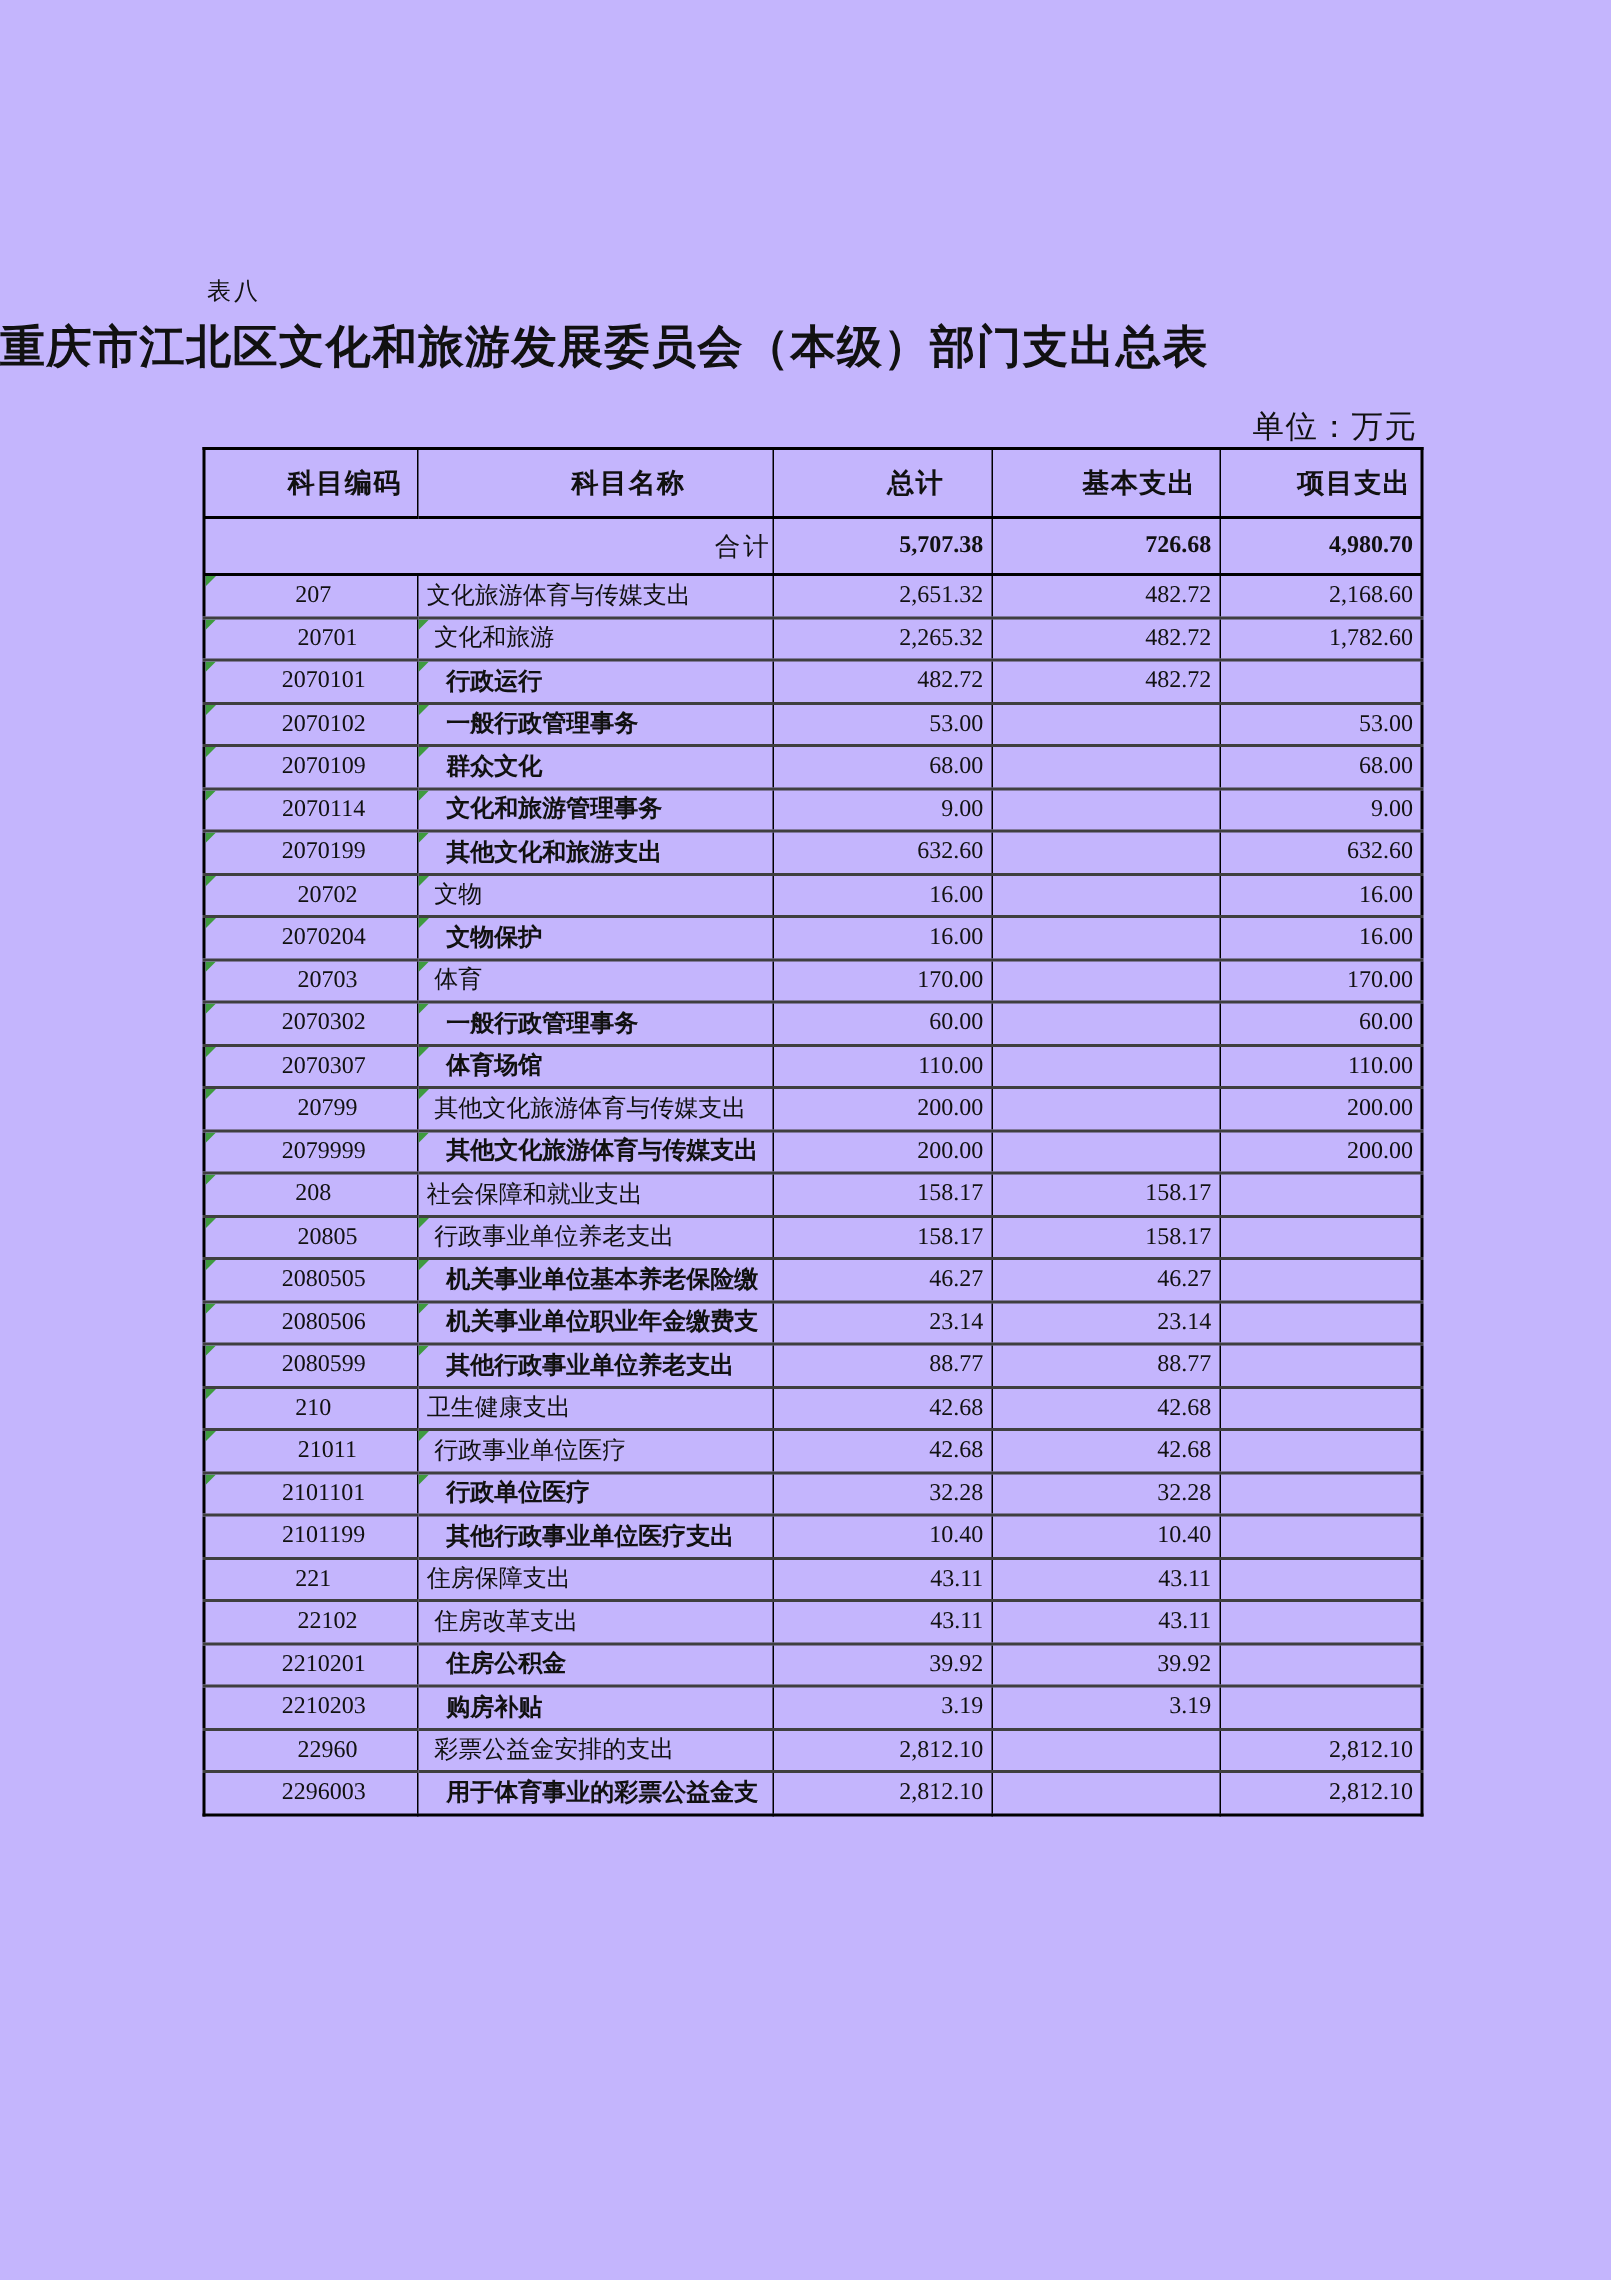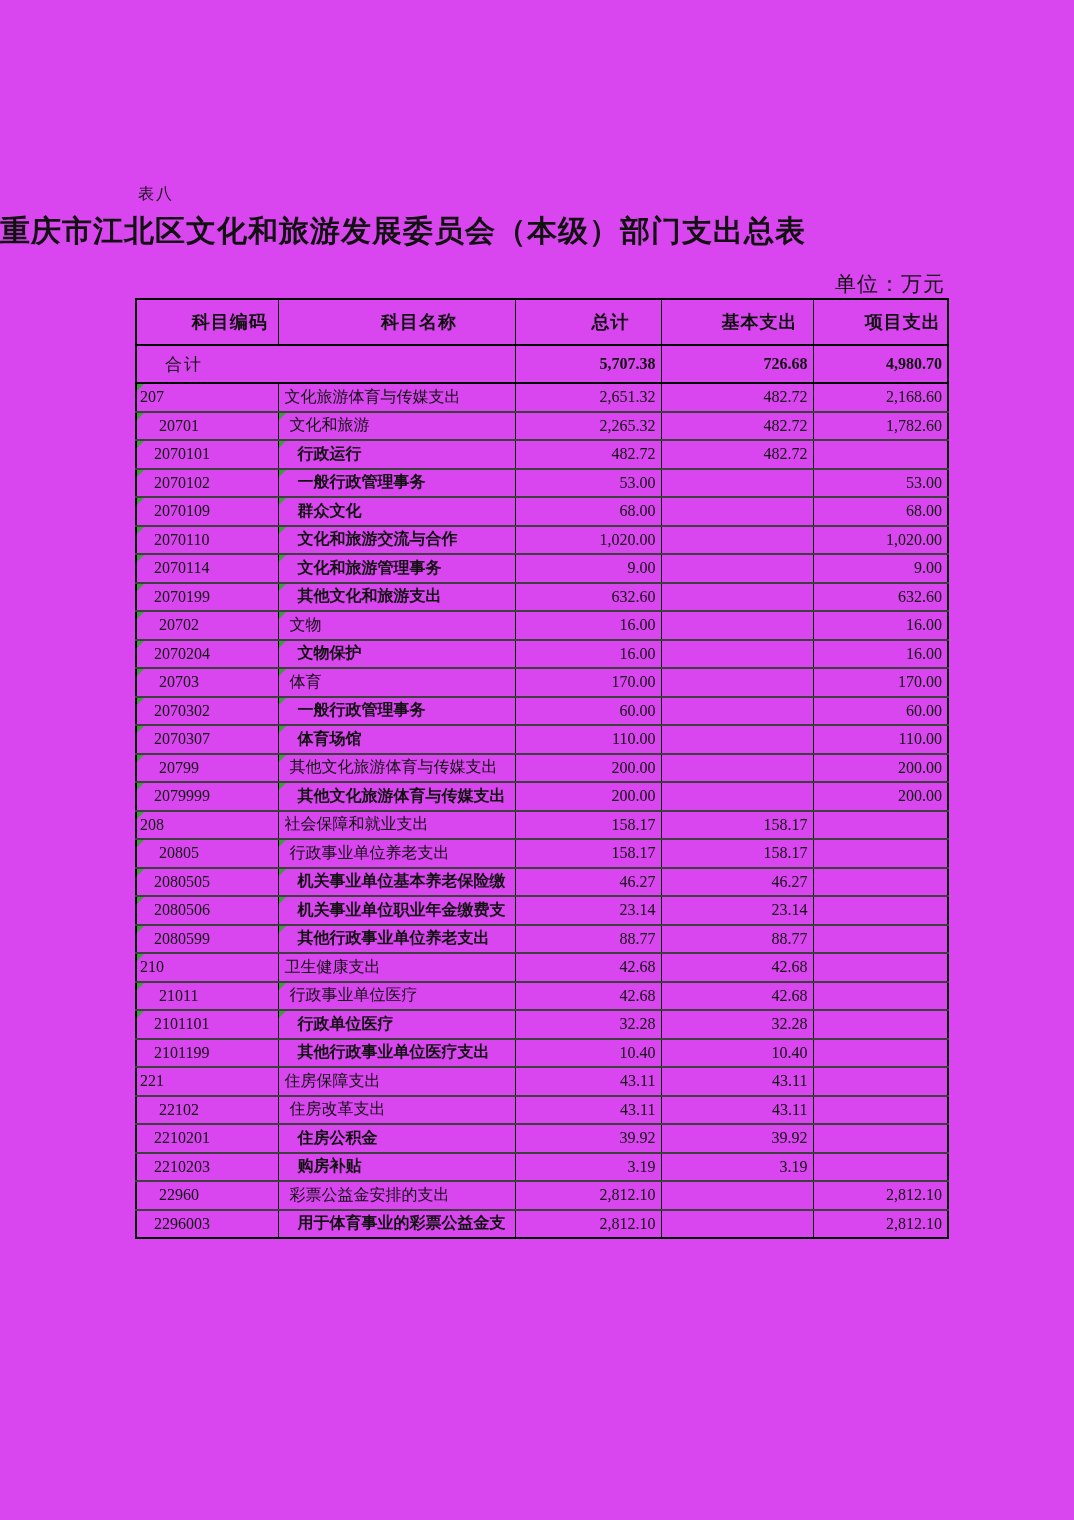--- a/index.html
+++ b/index.html
@@ -1,20 +1,20 @@
 <!DOCTYPE html>
 <html style="--flag-green: #3f9b3f;"><head>
 <meta charset="utf-8">
 <style>
   * { margin:0; padding:0; box-sizing:border-box; }
   html,body { background:#e8e8e8; }
   .page {
     position:relative;
     width:1074px; height:1520px;
-    background:#d946ef;
+    background:#c4b5fd;
     font-family:"Liberation Serif","DejaVu Serif",serif;
     color:#111;
     overflow:hidden;
   }
   .table-label {
     position:absolute; left:138px; top:184px;
     font-size:16px; letter-spacing:2px;
   }
   .doc-title {
     position:absolute; left:0; right:0; top:211px;
@@ -45,27 +45,27 @@
     font-size:16px; vertical-align:middle;
     border-left:1px solid #000; border-right:1px solid #000;
     overflow:hidden; white-space:nowrap;
   }
   tr.total-row td {
     height:38px;
     border-bottom:2px solid #000;
   }
   tr.data-row td { height:28.5px; border-top:2px solid #3f3f3f; }
   .total-label {
-    text-align:left;
+    text-align:right;
     font-family:"Liberation Sans","DejaVu Sans",sans-serif;
-    font-size:17px; letter-spacing:2px;padding-left:28px;
+    font-size:17px; letter-spacing:2px;
   }
   .num { text-align:right; padding-right:5px; }
   .bold { font-weight:bold; }
-  td.code { text-align:left; }
+  td.code { text-align:center; }
   .lvl1-code { padding-left:3px; }
   .lvl2-code { padding-left:22px; }
   .lvl3-code { padding-left:17px; }
   .lvl1-name { padding-left:6px; }
   .lvl2-name { padding-left:11px; }
   .lvl3-name { padding-left:19px;font-weight:bold; }
   .flag {
     position:absolute; left:0; top:0;
     width:0; height:0;
     border-top:7px solid var(--flag-green,#3f9b3f);
@@ -136,27 +136,20 @@
     <td class="num">53.00</td>
   </tr>
         <tr class="data-row">
     <td class="code lvl3-code"><span class="flag"></span>2070109</td>
     <td class="name lvl3-name"><span class="flag"></span>群众文化</td>
     <td class="num">68.00</td>
     <td class="num"></td>
     <td class="num">68.00</td>
   </tr>
         <tr class="data-row">
-    <td class="code lvl3-code"><span class="flag"></span>2070110</td>
-    <td class="name lvl3-name"><span class="flag"></span>文化和旅游交流与合作</td>
-    <td class="num">1,020.00</td>
-    <td class="num"></td>
-    <td class="num">1,020.00</td>
-  </tr>
-        <tr class="data-row">
     <td class="code lvl3-code"><span class="flag"></span>2070114</td>
     <td class="name lvl3-name"><span class="flag"></span>文化和旅游管理事务</td>
     <td class="num">9.00</td>
     <td class="num"></td>
     <td class="num">9.00</td>
   </tr>
         <tr class="data-row">
     <td class="code lvl3-code"><span class="flag"></span>2070199</td>
     <td class="name lvl3-name"><span class="flag"></span>其他文化和旅游支出</td>
     <td class="num">632.60</td>

